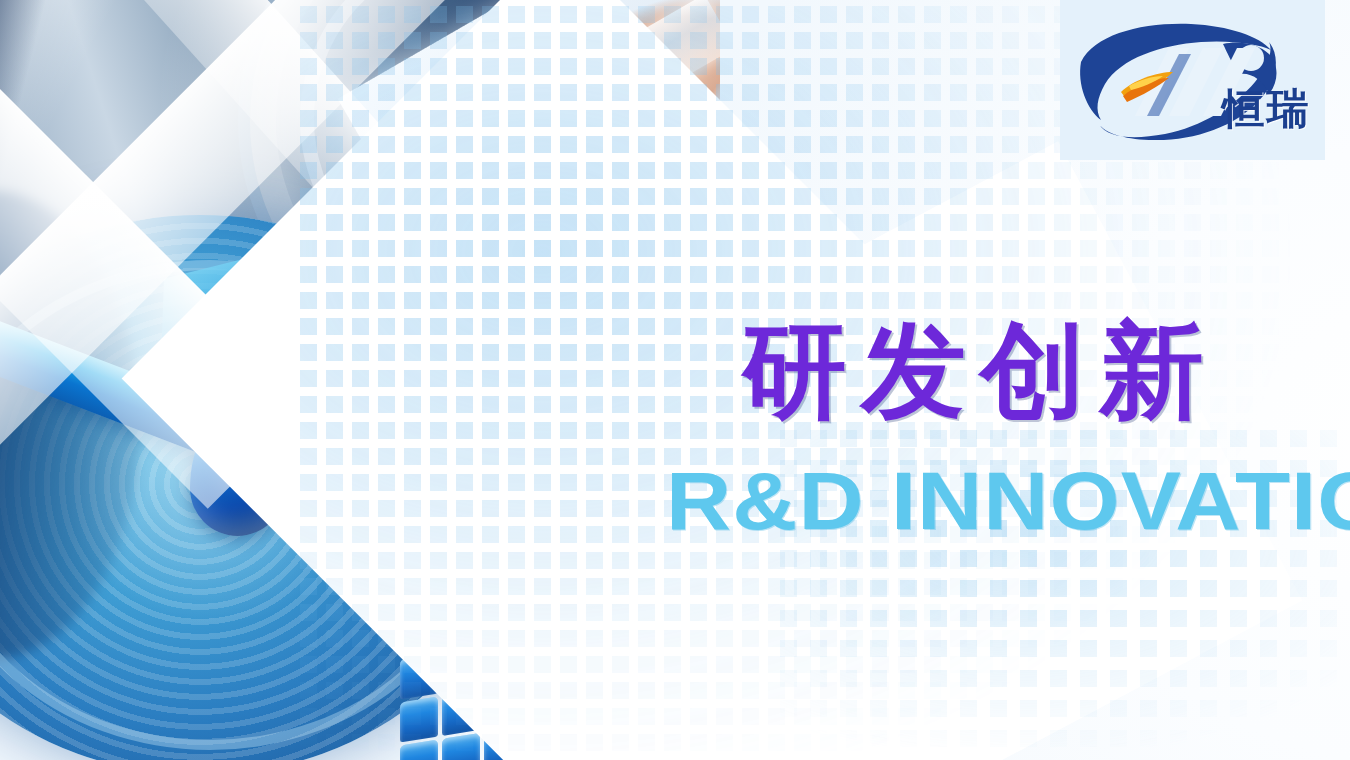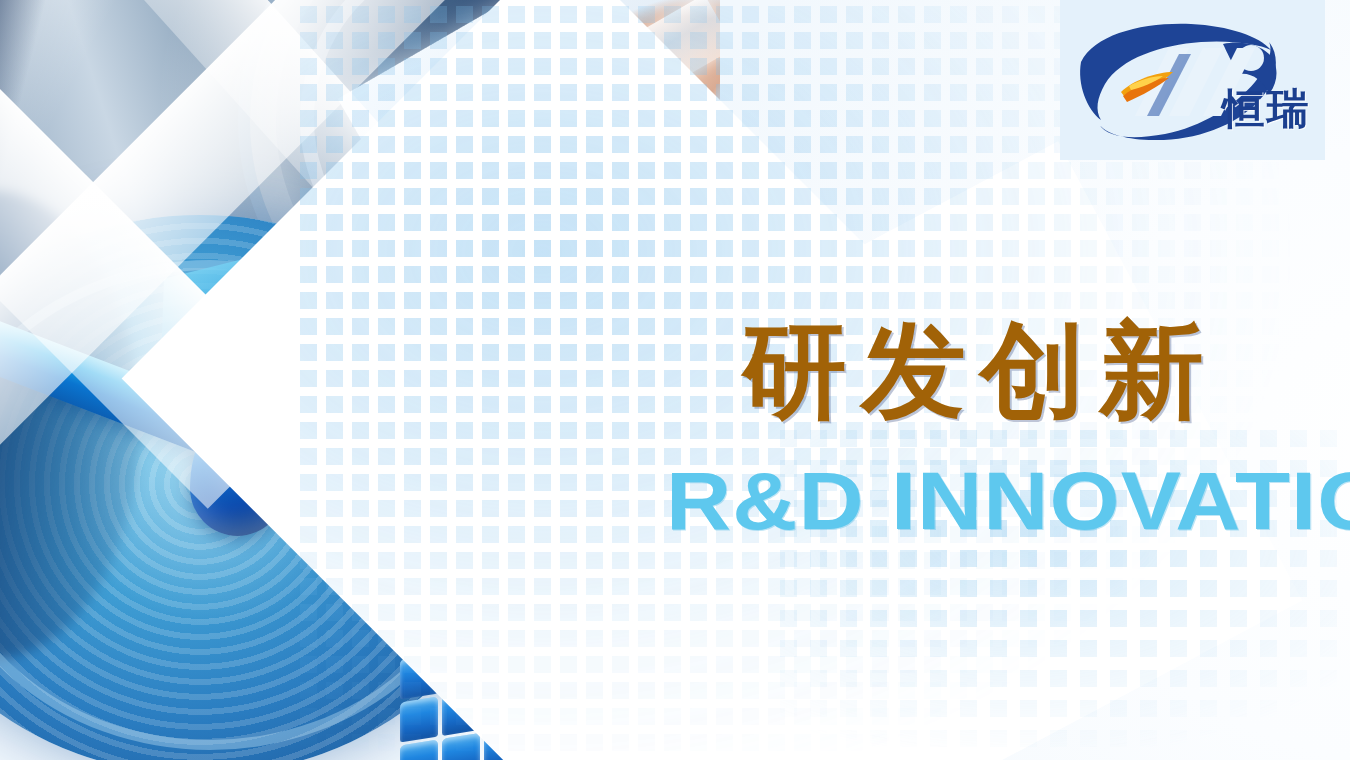--- a/index.html
+++ b/index.html
@@ -199,21 +199,21 @@
     position:absolute;left:430px;top:150px;width:330px;height:520px;
     background:linear-gradient(125deg,rgba(255,255,255,.25) 0%,rgba(255,255,255,.92) 55%,rgba(255,255,255,1) 100%);
     transform:rotate(-30deg);transform-origin:50% 50%;
   }
 
   
   .headline{
     position:absolute;left:742px;top:318px;
     font-size:105px;line-height:1;
     font-weight:bold;
-    color:#a16207;
+    color:#6d28d9;
     letter-spacing:14px;
     white-space:nowrap;
     text-shadow:2px 2px 0 rgba(20,48,110,.28);
   }
   .subline{
     position:absolute;left:666px;top:460px;
     font-size:82px;line-height:1;
     font-weight:bold;
     color:#5ec8ee;
     letter-spacing:1px;

